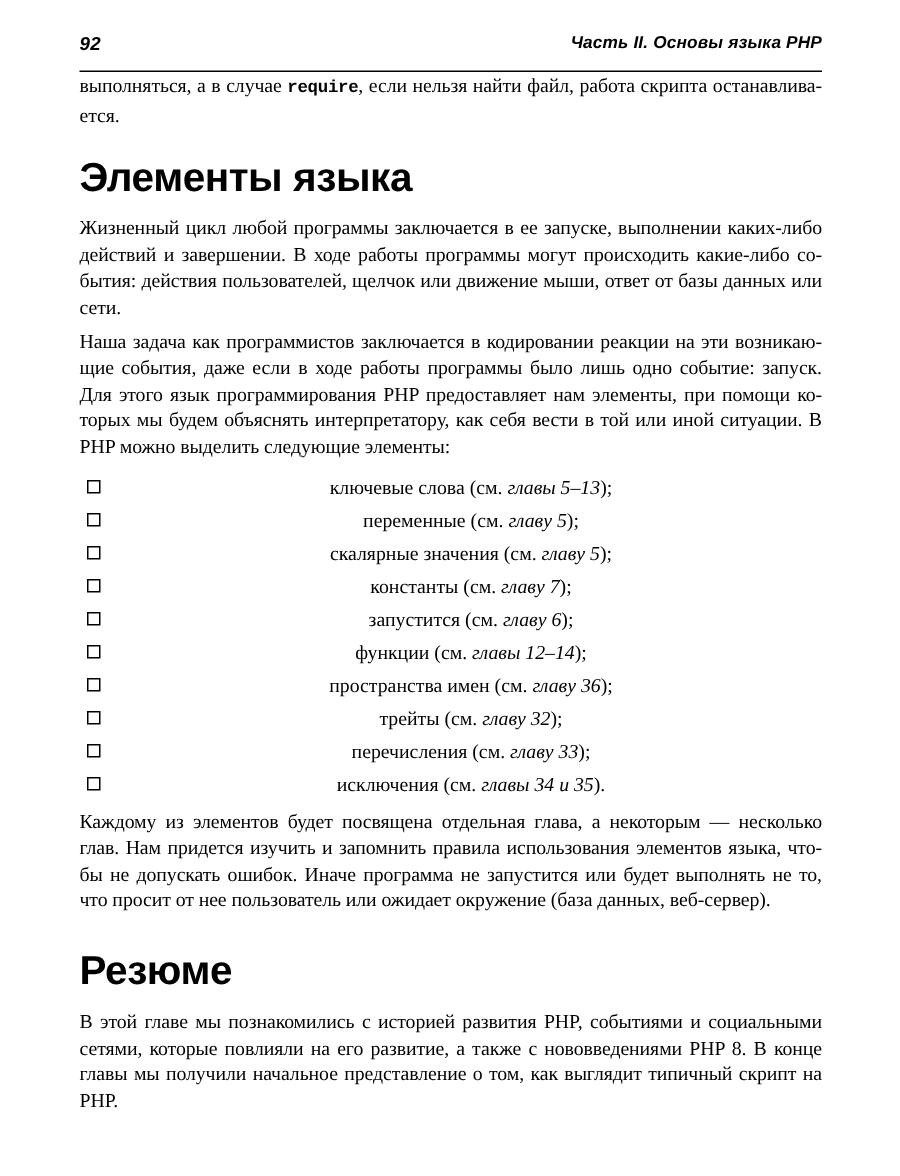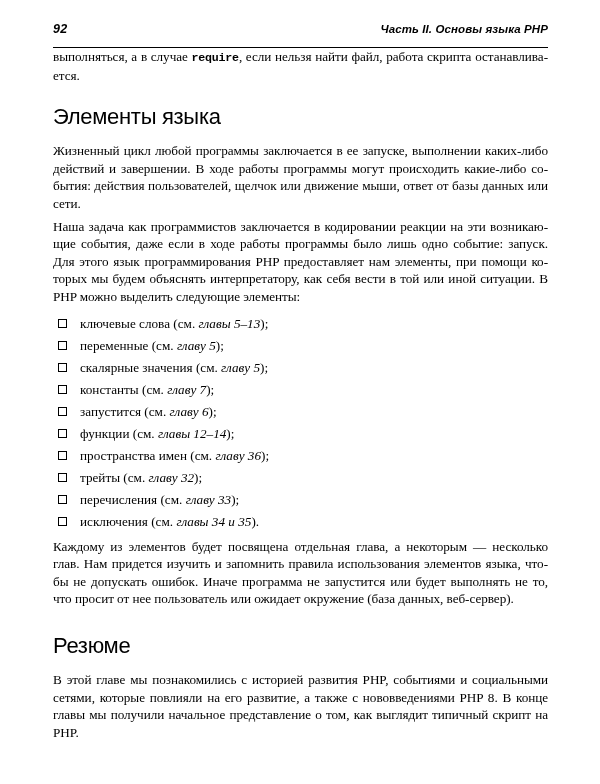--- a/index.html
+++ b/index.html
@@ -79,38 +79,39 @@
     letter-spacing: -0.2px;
     font-weight: bold;
   }
 
   .ital {
     font-style: italic;
   }
 
   h2.section {
     font-family: "Liberation Sans", "DejaVu Sans", sans-serif;
-    font-weight: normal;
-    font-size: 22px;
+    font-weight: bold;
+    font-size: 27px;
     line-height: 24px;
     margin: 0;
     letter-spacing: -0.3px;
   }
   .sp-head-top      { height: 21px; }
   .sp-head-bottom   { height: 13px; }
   .sp-para          { height: 5px; }
   .sp-list-top      { height: 7px; }
   .sp-list-bottom   { height: 5px; }
   .sp-resume-top    { height: 26px; }
 
   
   ul.elements {
     margin: 0;
     padding: 0;
     list-style: none;
+    text-align: center;
   }
   ul.elements li {
     position: relative;
     padding-left: 27px;
     font-size: 13.2px;
     line-height: 22px;
     white-space: nowrap;
   }
   ul.elements li .bullet {
     position: absolute;

